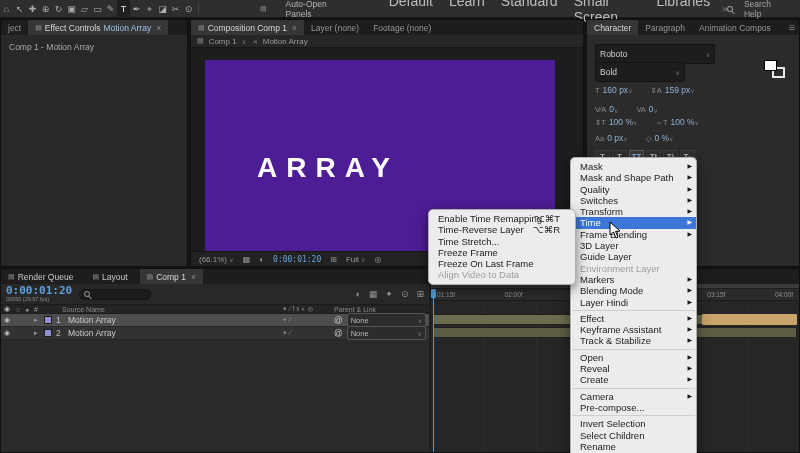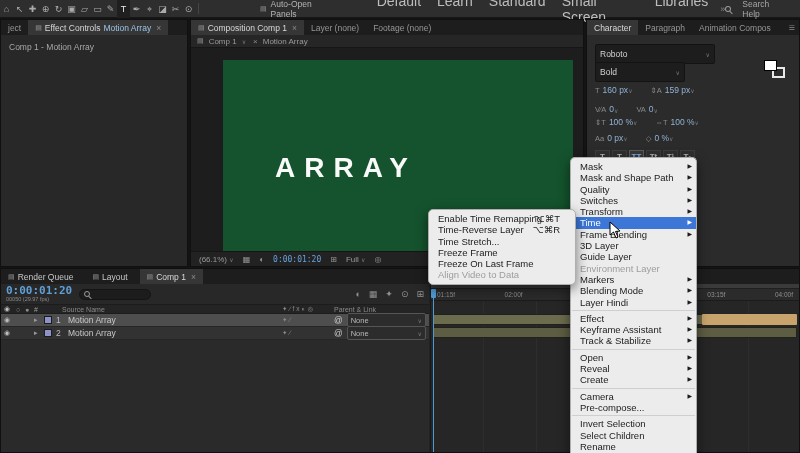--- a/index.html
+++ b/index.html
@@ -3,21 +3,21 @@
 <meta charset="utf-8">
 <style>
   *{box-sizing:border-box;margin:0;padding:0}
   html,body{width:800px;height:453px}
   body{position:relative;background:#141414;font-family:"Liberation Sans","DejaVu Sans",sans-serif;color:#c8c8c8;overflow:hidden;cursor:default}
   
   #toolbar{position:absolute;left:0;top:0;width:800px;height:18px;background:#2e2e2e;border-bottom:1px solid #161616;display:flex;align-items:center;font-size:9px;color:#b5b5b5}
   .tool{width:13px;height:18px;line-height:18px;text-align:center;font-size:9px;color:#ababab}
   .tool.active{background:#1f1f1f;color:#ececec}
   .tb-sep{width:1px;height:11px;background:#454545;margin:0 3px}
-  .auto-open{margin-left:58px;display:flex;gap:4px;align-items:center;font-size:8.5px;color:#b5b5b5}
+  .auto-open{margin-left:58px;display:flex;gap:19px;align-items:center;font-size:8.5px;color:#b5b5b5}
   .ws-group{display:flex;margin-left:30px}
   .ws{padding:0 8px;font-size:14px;color:#bdbdbd}
   .overflow{margin-left:4px;color:#8a8a8a}
   .search-help{margin-left:auto;margin-right:12px;display:flex;align-items:center;gap:11px;font-size:8.5px;color:#a5a5a5}
   .mag{width:6px;height:6px;border:1px solid #999;border-radius:50%;position:relative;display:inline-block}
   .mag::after{content:"";position:absolute;width:4px;height:1px;background:#999;transform:rotate(45deg);right:-3px;bottom:-2px}
   
   .panel{position:absolute;background:#282828;border:1px solid #101010}
   .phead{height:15px;background:#1d1d1d;display:flex;align-items:stretch;font-size:8.5px;color:#969696;overflow:hidden;white-space:nowrap}
   .ptab{display:flex;align-items:center;gap:3px;padding:0 7px;white-space:nowrap}
@@ -25,21 +25,21 @@
   .close{color:#8a8a8a;margin-left:2px}
   .picon{font-size:7px;color:#8a8a8a}
   
   #fx-panel{left:0;top:19px;width:188px;height:248px}
   #fx-label{position:absolute;left:8px;top:22px;font-size:8.5px;color:#a8a8a8}
   .layer-name-accent{color:#9cc3e8}
   
   #comp-panel{left:190px;top:19px;width:394px;height:248px;background:#1e1e1e}
   .breadcrumb{position:absolute;left:0;top:15px;right:0;height:13px;background:#262626;display:flex;align-items:center;font-size:8px;color:#9a9a9a;padding:0 6px;gap:5px;border-bottom:1px solid #161616}
   .viewer{position:absolute;left:0;top:28px;right:0;bottom:15px;background:#1d1d1d}
-  .canvas{position:absolute;left:32px;top:12px;width:350px;height:202px;background:#14532d}
+  .canvas{position:absolute;left:14px;top:12px;width:350px;height:202px;background:#4c1d95}
   .canvas-text{position:absolute;left:52px;top:92px;font-size:28px;font-weight:bold;letter-spacing:9px;color:#fafafa}
   .comp-status{position:absolute;left:0;bottom:0;right:0;height:15px;background:#222;display:flex;align-items:center;gap:9px;padding:0 8px;font-size:8px;color:#9a9a9a;border-top:1px solid #161616}
   .tc-blue{color:#66a3dc;font-family:"DejaVu Sans Mono",monospace}
   .tiny-drop{font-size:6px;color:#777}
   
   #char-panel{left:586px;top:19px;width:214px;height:248px;background:#2b2b2b}
   .dd{background:#1d1d1d;border:1px solid #131313;border-radius:2px;height:20px;display:flex;align-items:center;justify-content:space-between;padding:4px 4px;font-size:8.5px;color:#d2d2d2}
   .char-abs{position:absolute;display:flex;align-items:center}
   .ticon{color:#8a8a8a;font-size:7.5px;margin-right:3px}
   .tval{color:#8fb3d6;font-size:8.5px}

